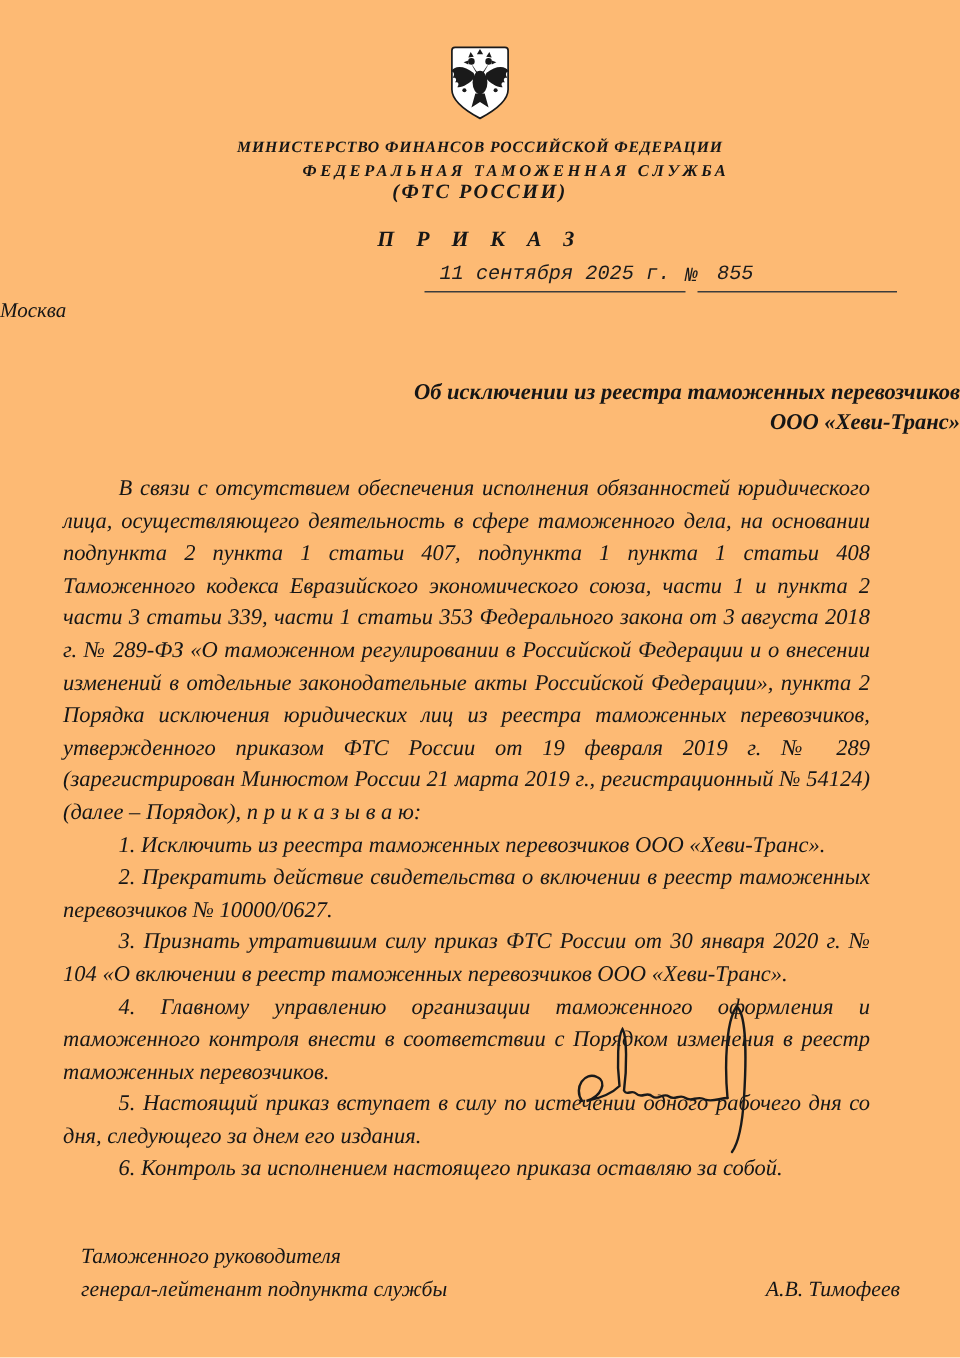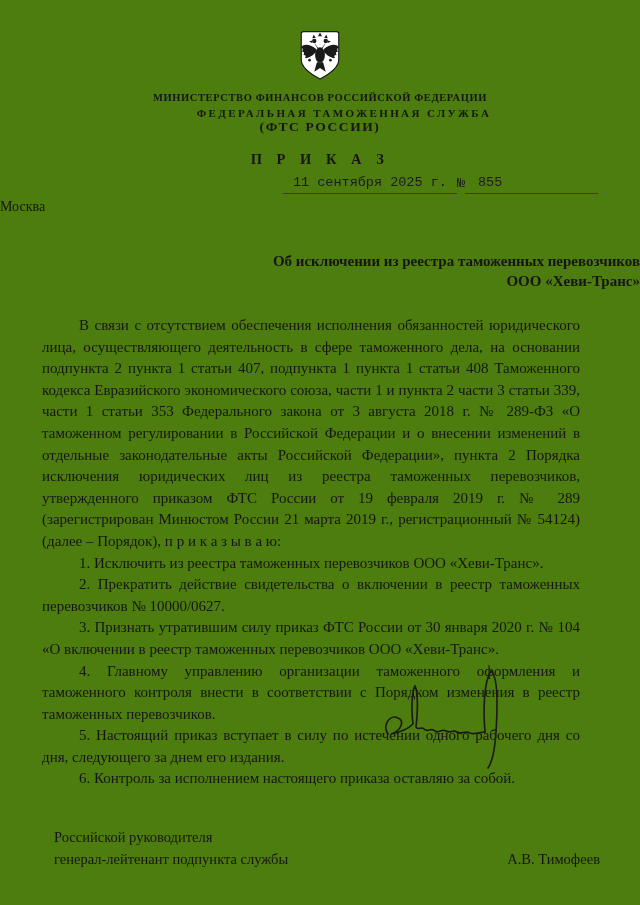--- a/index.html
+++ b/index.html
@@ -2,24 +2,25 @@
 <html lang="ru"><head>
 <meta charset="utf-8">
 <style>
   * { margin: 0; padding: 0; box-sizing: border-box; }
   html, body { background: #ffffff; }
   .page {
     position: relative;
     width: 640px;
     height: 905px;
     margin: 0 auto;
-    background: #4d7c0f;
+    background: #fdba74;
     color: #161616;
     font-family: "Liberation Serif", serif;
     overflow: hidden;
+    font-style: italic;
   }
   
   .letterhead { text-align: center; }
   .emblem-wrap { padding-top: 30px; }
   .emblem-wrap svg { display: inline-block; }
   .ministry {
     margin-top: 7px;
     font-size: 10.5px;
     font-weight: bold;
     letter-spacing: 0.6px;
@@ -156,21 +157,21 @@
     <p>1. Исключить из реестра таможенных перевозчиков ООО «Хеви-Транс».</p>
     <p>2. Прекратить действие свидетельства о включении в реестр таможенных перевозчиков № 10000/0627.</p>
     <p>3. Признать утратившим силу приказ ФТС России от 30 января 2020 г. № 104 «О включении в реестр таможенных перевозчиков ООО «Хеви-Транс».</p>
     <p>4. Главному управлению организации таможенного оформления и таможенного контроля внести в соответствии с Порядком изменения в реестр таможенных перевозчиков.</p>
     <p>5. Настоящий приказ вступает в силу по истечении одного рабочего дня со дня, следующего за днем его издания.</p>
     <p>6. Контроль за исполнением настоящего приказа оставляю за собой.</p>
   </div>
 
   <div class="sig-row">
     <div>
-      <div>Российской руководителя</div>
+      <div>Таможенного руководителя</div>
       <div>генерал-лейтенант подпункта службы</div>
     </div>
     <div class="sig-name">А.В. Тимофеев</div>
   </div>
 
   <div class="sig-scrawl">
     <svg width="134" height="106" viewBox="0 0 134 106" aria-hidden="true">
       <g fill="none" stroke="#1a1a1a" stroke-width="1.6" stroke-linecap="round">
         <path d="M4,68 C-2,59 6,48 14,52 C21,55 17,65 7,68 C17,66 25,62 29,58 C27,42 28,25 31,20 C34,25 34,46 32,61 C34,65 37,60 40,63 C44,67 47,61 51,65 C55,68 58,62 62,65 C66,68 69,63 73,66 C77,69 81,64 86,67 C91,69 96,66 101,66"></path>
         <path d="M101,66 C99,44 100,15 107,5 C113,9 114,34 112,66 C111,82 109,95 104,102"></path>

